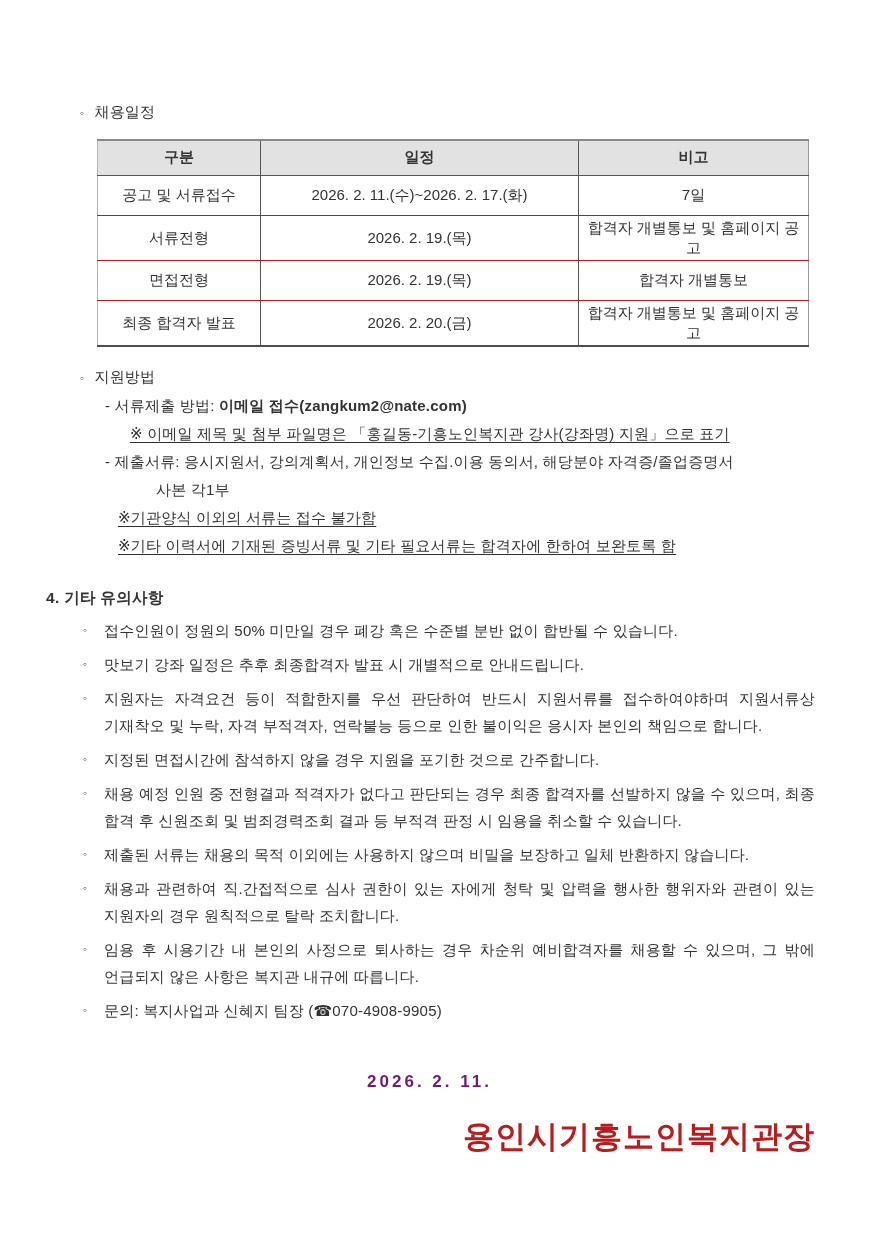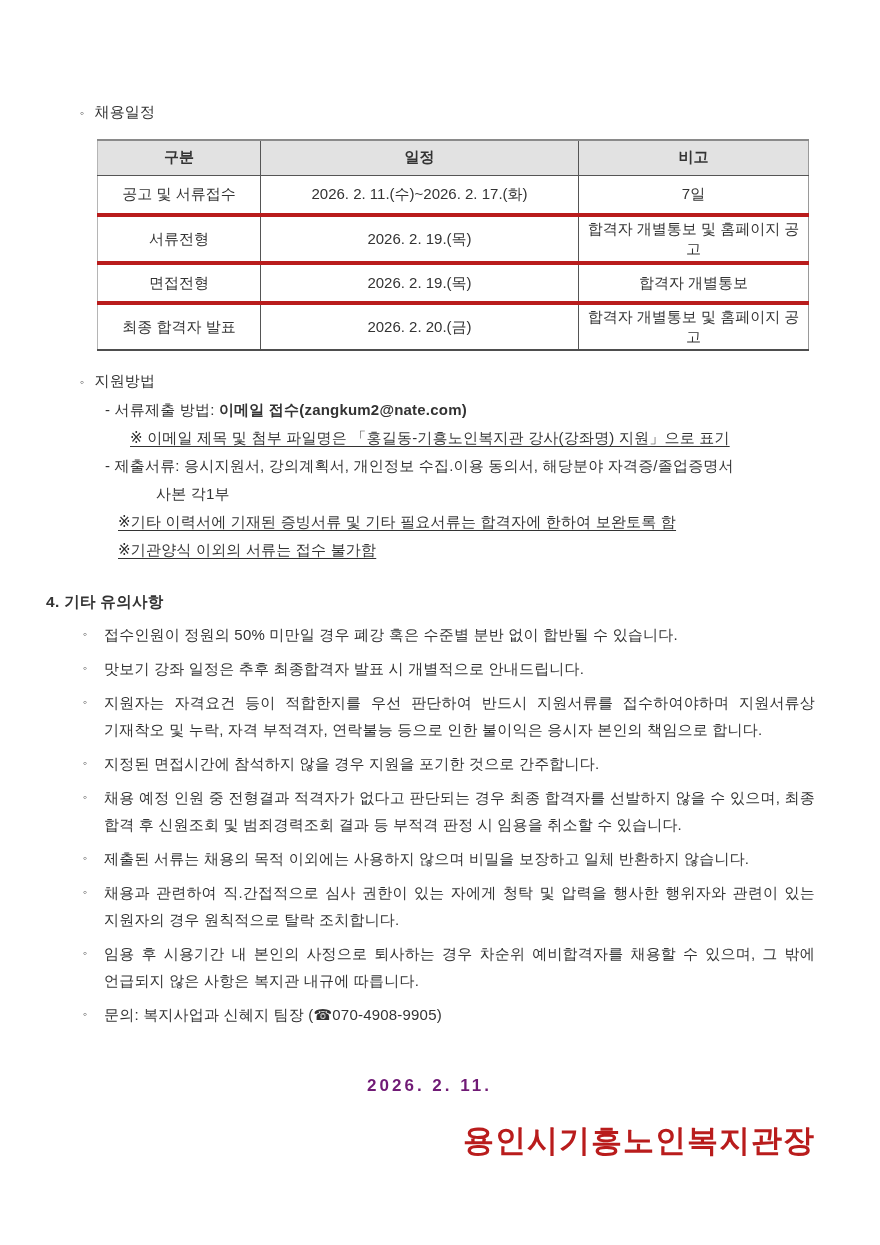--- a/index.html
+++ b/index.html
@@ -34,21 +34,21 @@
   table.schedule col.c1 { width: 163px; }
   table.schedule col.c2 { width: 318px; }
   table.schedule col.c3 { width: 230px; }
   table.schedule th {
     background: #e2e2e2; font-weight: bold; font-size: 15px;
     height: 35px; text-align: center; vertical-align: middle;
     border-bottom: 1px solid #555; border-right: 1px solid #555;
   }
   table.schedule td {
     font-size: 15px; height: 40px; text-align: center; vertical-align: middle;
-    border-bottom: 4px solid #b91c1c; border-right: 1px solid #555;
+    border-bottom: 1px solid #b91c1c; border-right: 1px solid #555;
     padding: 2px 6px; line-height: 20px;
   }
   table.schedule th:last-child, table.schedule td:last-child { border-right: none; }
   table.schedule tr:last-child td { border-bottom: none; height: 46px; }
 
   
   .dash-line  { margin-left: 61px; }
   .email-note { margin-left: 86px; text-decoration: underline; text-underline-offset: 3px; }
   .docs-cont  { margin-left: 112px; }
   .star-note  { margin-left: 74px; text-decoration: underline; text-underline-offset: 3px; }
@@ -124,22 +124,22 @@
     <span class="bullet">◦</span>
     <span>지원방법</span>
   </div>
 
   <div class="dash-line txt">
     <span>- 서류제출 방법: </span><span class="bold">이메일 접수(zangkum2@nate.com)</span>
   </div>
   <div class="email-note txt">※ 이메일 제목 및 첨부 파일명은 「홍길동-기흥노인복지관 강사(강좌명) 지원」으로 표기</div>
   <div class="dash-line txt">- 제출서류: 응시지원서, 강의계획서, 개인정보 수집.이용 동의서, 해당분야 자격증/졸업증명서</div>
   <div class="docs-cont txt">사본 각1부</div>
+  <div class="star-note txt">※기관양식 이외의 서류는 접수 불가함</div>
   <div class="star-note txt">※기타 이력서에 기재된 증빙서류 및 기타 필요서류는 합격자에 한하여 보완토록 함</div>
-  <div class="star-note txt">※기관양식 이외의 서류는 접수 불가함</div>
 
   <div class="notes-heading">4. 기타 유의사항</div>
 
   <div class="n-item single">
     <span class="bullet">◦</span>
     <span class="body">접수인원이 정원의 50% 미만일 경우 폐강 혹은 수준별 분반 없이 합반될 수 있습니다.</span>
   </div>
   <div class="n-item single">
     <span class="bullet">◦</span>
     <span class="body">맛보기 강좌 일정은 추후 최종합격자 발표 시 개별적으로 안내드립니다.</span>

